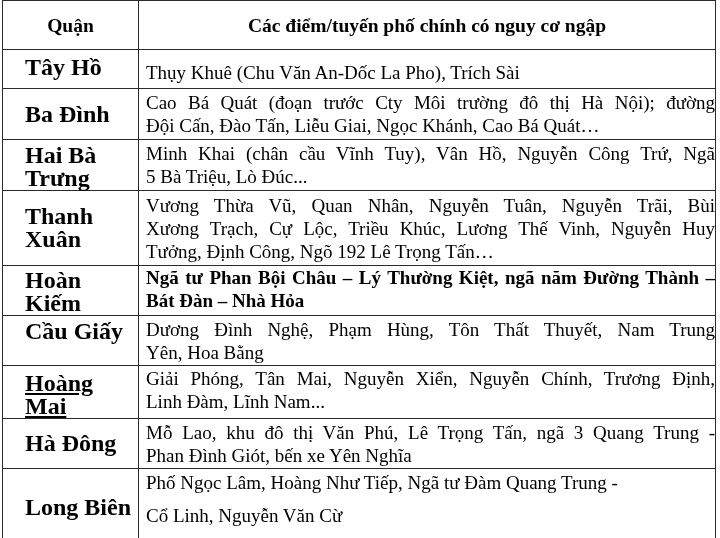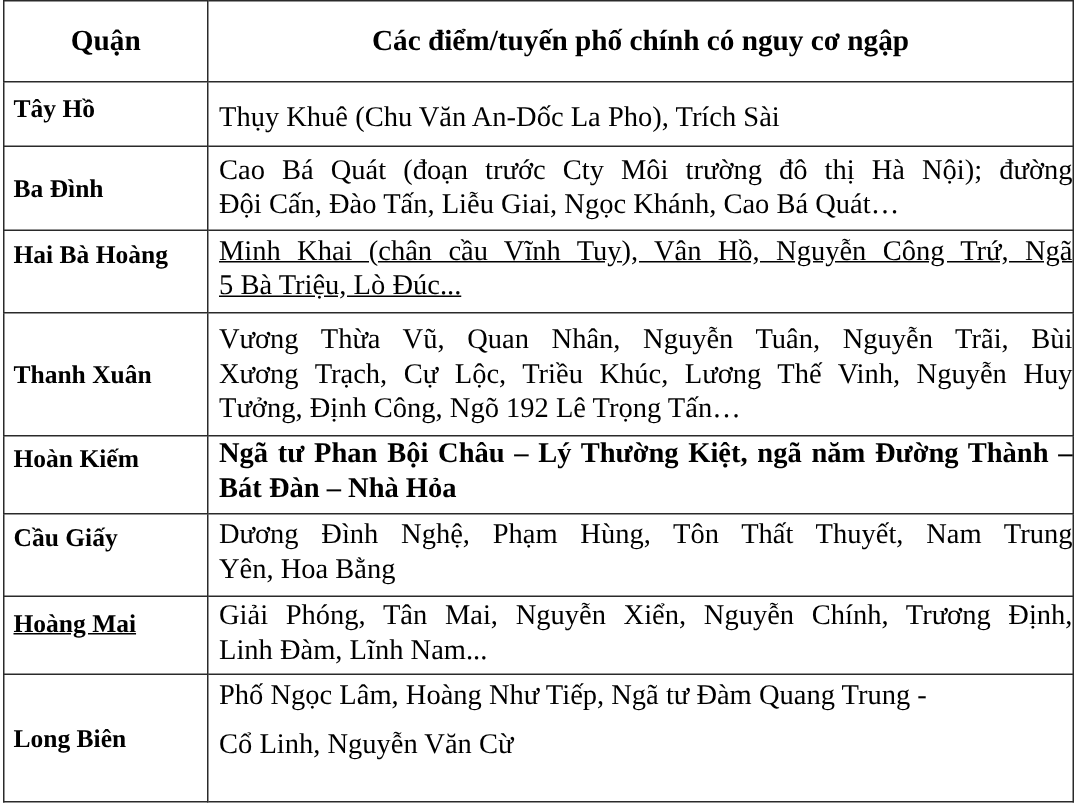--- a/index.html
+++ b/index.html
@@ -14,21 +14,21 @@
     }
     .tbl td, .tbl th {
       border: 1.5px solid #2a2a2a;
       padding: 0 6px;
       vertical-align: middle;
       line-height: 23px;
       font-size: 19px;
     }
     .tbl th { font-weight: bold; text-align: center; font-size: 19.5px; }
     .col1 { width: 136px; }
-    .tbl td.district { font-weight: bold; text-align: left; font-size: 17px; padding-left: 6px; }
+    .tbl td.district { font-weight: bold; text-align: left; font-size: 24px; padding-left: 22px; }
     .tbl td.streets { text-align: justify; padding-left: 7px; padding-right: 0; }
     .tbl td.streets.nojust { text-align: left; }
     .line { display: block; }
     .lb-gap { display: block; height: 10px; }
   </style>
 </head>
 <body>
 
 <table class="tbl">
   <colgroup>
@@ -50,22 +50,22 @@
 
   <tr style="height:51px">
     <td class="district">Ba Đình</td>
     <td class="streets">
       <span class="line" style="text-align-last:justify">Cao Bá Quát (đoạn trước Cty Môi trường đô thị Hà Nội); đường</span>
       <span class="line">Đội Cấn, Đào Tấn, Liễu Giai, Ngọc Khánh, Cao Bá Quát…</span>
     </td>
   </tr>
 
   <tr style="height:50px">
-    <td class="district" style="vertical-align:top;padding-top:4px;">Hai Bà Hoàng</td>
-    <td class="streets" style="vertical-align:top;padding-top:2px;text-decoration:underline;">
+    <td class="district" style="vertical-align:top;padding-top:4px;">Hai Bà Trưng</td>
+    <td class="streets" style="vertical-align:top;padding-top:2px;">
       <span class="line" style="text-align-last:justify">Minh Khai (chân cầu Vĩnh Tuy), Vân Hồ, Nguyễn Công Trứ, Ngã</span>
       <span class="line">5 Bà Triệu, Lò Đúc...</span>
     </td>
   </tr>
 
   <tr style="height:75px">
     <td class="district">Thanh Xuân</td>
     <td class="streets">
       <span class="line" style="text-align-last:justify">Vương Thừa Vũ, Quan Nhân, Nguyễn Tuân, Nguyễn Trãi, Bùi</span>
       <span class="line" style="text-align-last:justify">Xương Trạch, Cự Lộc, Triều Khúc, Lương Thế Vinh, Nguyễn Huy</span>
@@ -90,20 +90,27 @@
   </tr>
 
   <tr style="height:48px">
     <td class="district" style="vertical-align:top;padding-top:6px;text-decoration:underline;">Hoàng Mai</td>
     <td class="streets" style="vertical-align:top;padding-top:1px;">
       <span class="line" style="text-align-last:justify">Giải Phóng, Tân Mai, Nguyễn Xiển, Nguyễn Chính, Trương Định,</span>
       <span class="line">Linh Đàm, Lĩnh Nam...</span>
     </td>
   </tr>
 
+  <tr style="height:50px">
+    <td class="district">Hà Đông</td>
+    <td class="streets">
+      <span class="line" style="text-align-last:justify">Mỗ Lao, khu đô thị Văn Phú, Lê Trọng Tấn, ngã 3 Quang Trung -</span>
+      <span class="line">Phan Đình Giót, bến xe Yên Nghĩa</span>
+    </td>
+  </tr>
 
   <tr style="height:77px">
     <td class="district">Long Biên</td>
     <td class="streets nojust" style="vertical-align:top;padding-top:2px;">
       <span class="line">Phố Ngọc Lâm, Hoàng Như Tiếp, Ngã tư Đàm Quang Trung -</span>
       <span class="lb-gap"></span>
       <span class="line">Cổ Linh, Nguyễn Văn Cừ</span>
     </td>
   </tr>
 </tbody>

